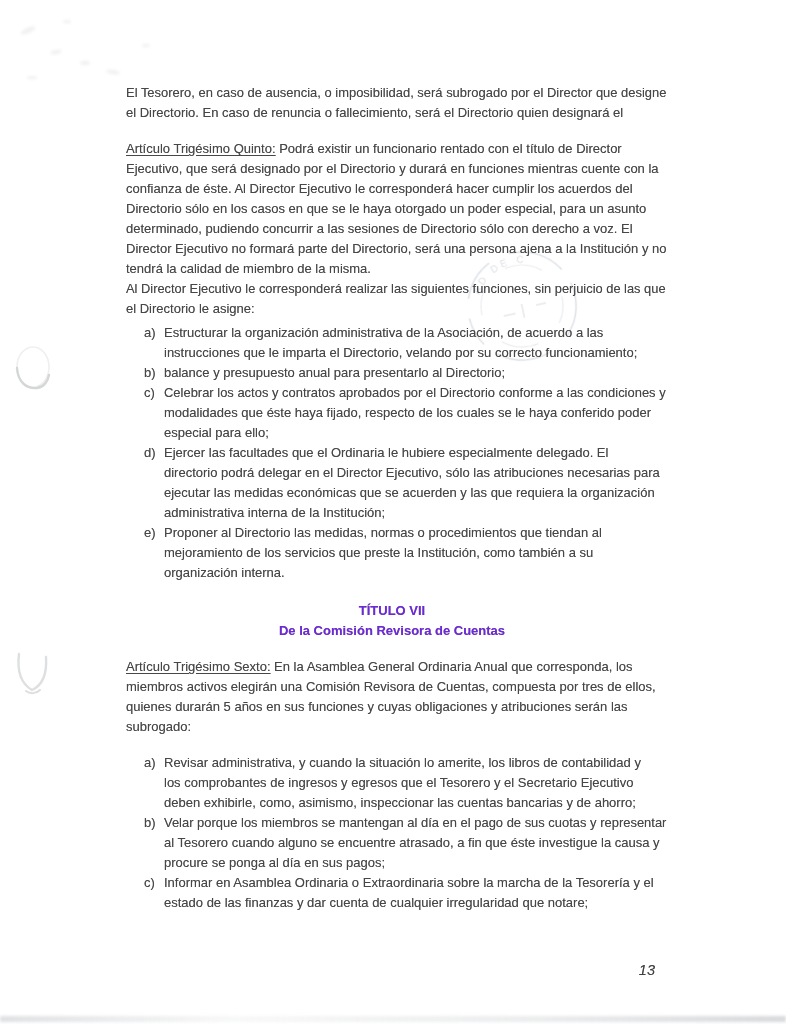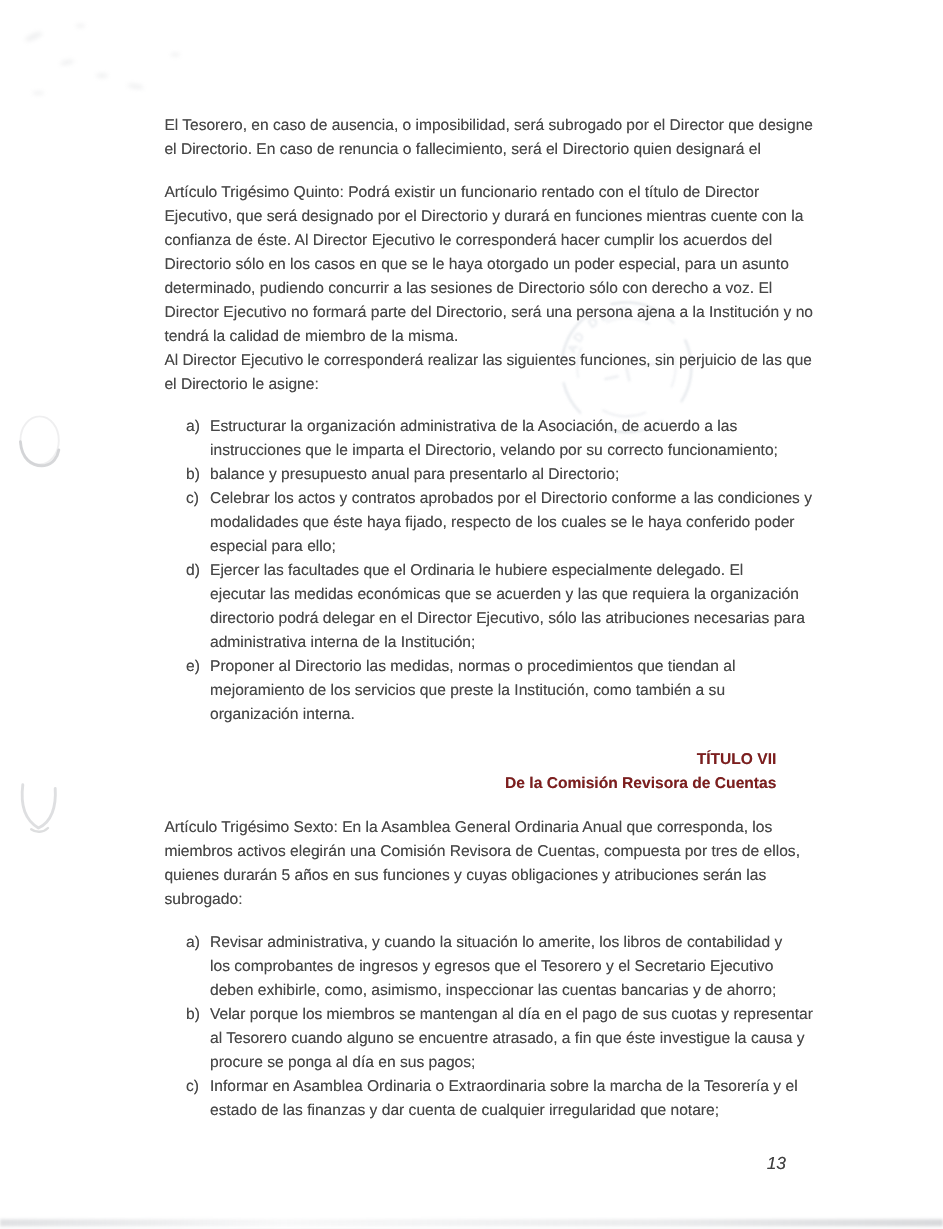--- a/index.html
+++ b/index.html
@@ -13,24 +13,24 @@
     background:var(--paper,#ffffff);
     color:var(--text,#474747);
   }
   
   .content{
     position:absolute;left:122px;top:79px;width:540px;
     font-size:13px;line-height:20px;
     color:var(--text,#474747);
     text-shadow:0 0 .5px rgba(70,70,70,.55);
   }
-  .block{margin:15px;}
+  .block{margin:4px;}
   .line{white-space:nowrap;transform-origin:0 50%;}
-  .lead{text-underline-offset:2px;text-align:right;}
-  .block.title{text-align:right;font-weight:700;color:#7f1d1d;}
+  .lead{text-decoration:underline;text-underline-offset:2px;text-align:right;}
+  .block.title{text-align:center;font-weight:700;color:#6d28d9;}
   .item{display:flex;}
   .marker{flex:none;width:38px;padding-left:18px;box-sizing:border-box;}
   .ilines{flex:1;min-width:0;}
   
   .block[data-name="articulo-trigesimo-quinto"]{margin-top:16px;}
   .block[data-name="titulo-vii"]{margin-top:18px;margin-bottom:16px;}
   .block[data-name="obligaciones-comision-revisora"]{margin-top:16px;}
   
   .page-number{
     position:absolute;top:962px;right:131px;
@@ -142,22 +142,22 @@
           <div class="ilines" data-name="list-item-text">
             <div class="line" data-name="text-line" style="transform: scaleX(0.996032);">Celebrar los actos y contratos aprobados por el Directorio conforme a las condiciones y</div>
             <div class="line" data-name="text-line">modalidades que éste haya fijado, respecto de los cuales se le haya conferido poder</div>
             <div class="line last" data-name="text-line">especial para ello;</div>
           </div>
         </div>
         <div class="item" data-name="list-item">
           <span class="marker" data-name="list-marker">d)</span>
           <div class="ilines" data-name="list-item-text">
             <div class="line" data-name="text-line">Ejercer las facultades que el Ordinaria le hubiere especialmente delegado. El</div>
+            <div class="line" data-name="text-line">directorio podrá delegar en el Director Ejecutivo, sólo las atribuciones necesarias para</div>
             <div class="line" data-name="text-line">ejecutar las medidas económicas que se acuerden y las que requiera la organización</div>
-            <div class="line" data-name="text-line">directorio podrá delegar en el Director Ejecutivo, sólo las atribuciones necesarias para</div>
             <div class="line last" data-name="text-line">administrativa interna de la Institución;</div>
           </div>
         </div>
         <div class="item" data-name="list-item">
           <span class="marker" data-name="list-marker">e)</span>
           <div class="ilines" data-name="list-item-text">
             <div class="line" data-name="text-line">Proponer al Directorio las medidas, normas o procedimientos que tiendan al</div>
             <div class="line" data-name="text-line">mejoramiento de los servicios que preste la Institución, como también a su</div>
             <div class="line last" data-name="text-line">organización interna.</div>
           </div>

